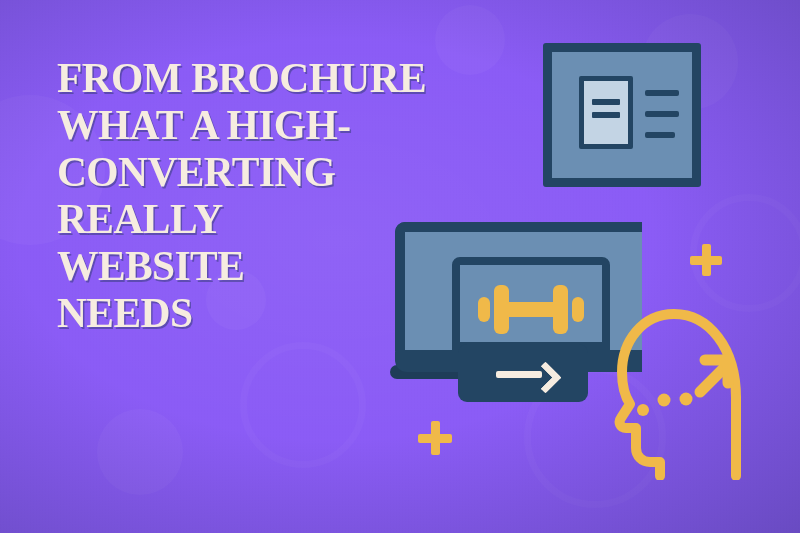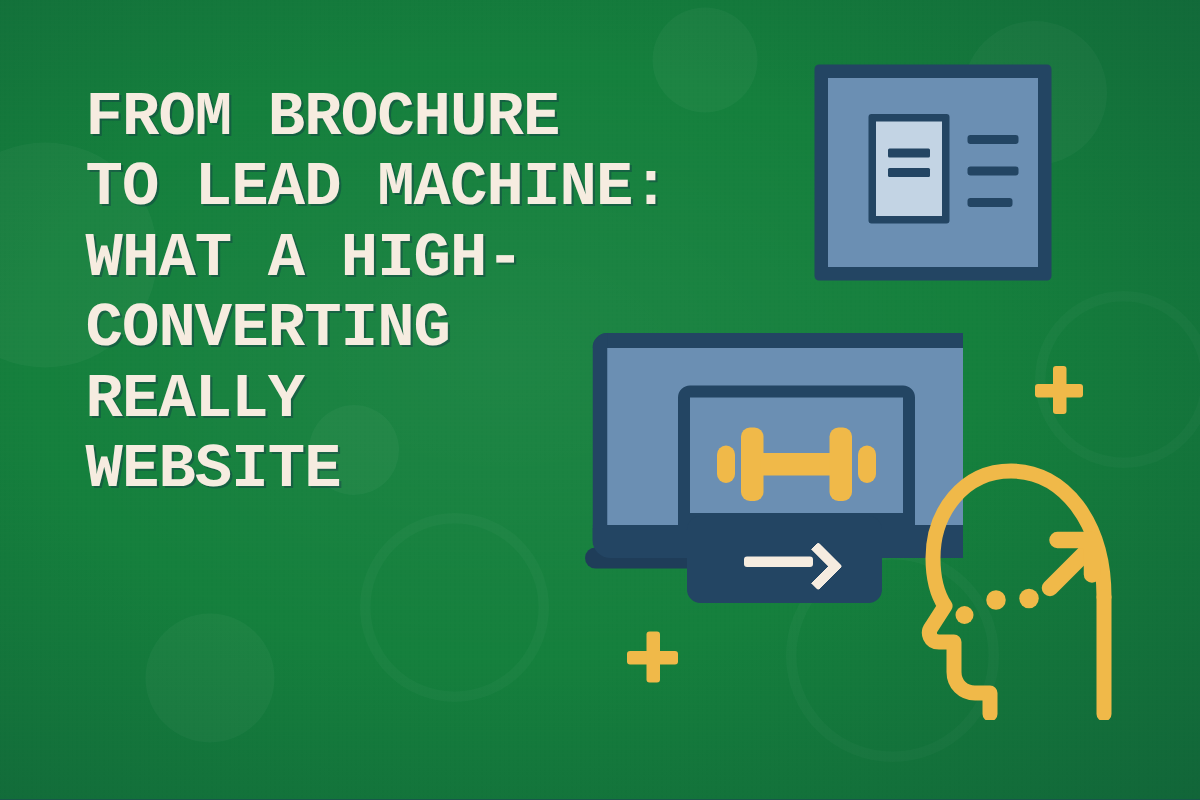--- a/index.html
+++ b/index.html
@@ -6,22 +6,22 @@
   html, body {
     margin: 0;
     padding: 0;
     background: #1d3a57;
   }
   #canvas {
     position: relative;
     width: 800px;
     height: 533px;
     overflow: hidden;
-    background: #15803d;
-    font-family: Liberation Mono, monospace;
+    background: #8b5cf6;
+    font-family: Liberation Serif, serif;
   }
 
   
   .bokeh {
     position: absolute;
     border-radius: 50%;
     background: #ffffff;
     opacity: 0.035;
     pointer-events: none;
   }
@@ -255,25 +255,25 @@
       <div class="bokeh" style="left: 642px; top: 14px; width: 96px; height: 96px;"></div>
       <div class="bokeh" style="left: -45px; top: 95px; width: 150px; height: 150px;"></div>
       <div class="bokeh" style="left: 97px; top: 409px; width: 86px; height: 86px;"></div>
       <div class="bokeh ring" style="left: 690px; top: 194px; width: 104px; height: 104px;"></div>
       <div class="bokeh" style="left: 435px; top: 5px; width: 70px; height: 70px;"></div>
       <div class="bokeh" style="left: 206px; top: 270px; width: 60px; height: 60px;"></div>
     </div>
 
   <h1 id="headline">
     <span class="line">FROM BROCHURE</span>
-    <span class="line">TO LEAD MACHINE:</span>
     <span class="line">WHAT A HIGH-</span>
     <span class="line">CONVERTING</span>
     <span class="line">REALLY</span>
     <span class="line">WEBSITE</span>
+    <span class="line">NEEDS</span>
   </h1>
 
   <div id="doc-card">
     <div id="doc-panel">
       <div class="pbar b1"></div>
       <div class="pbar b2"></div>
     </div>
     <div class="doc-line l1"></div>
     <div class="doc-line l2"></div>
     <div class="doc-line l3"></div>

